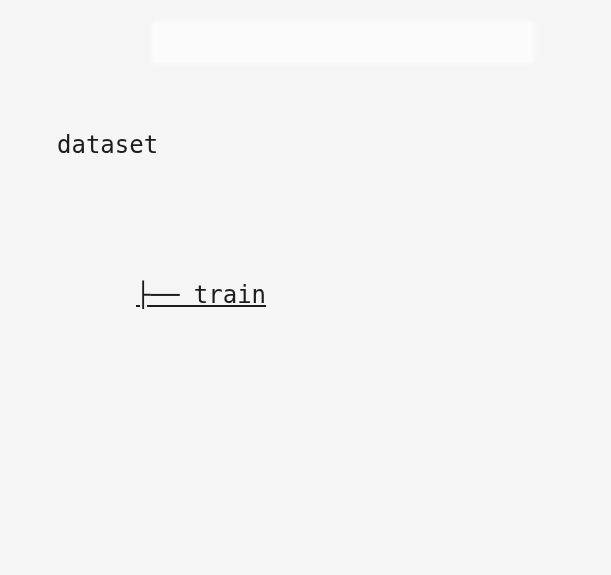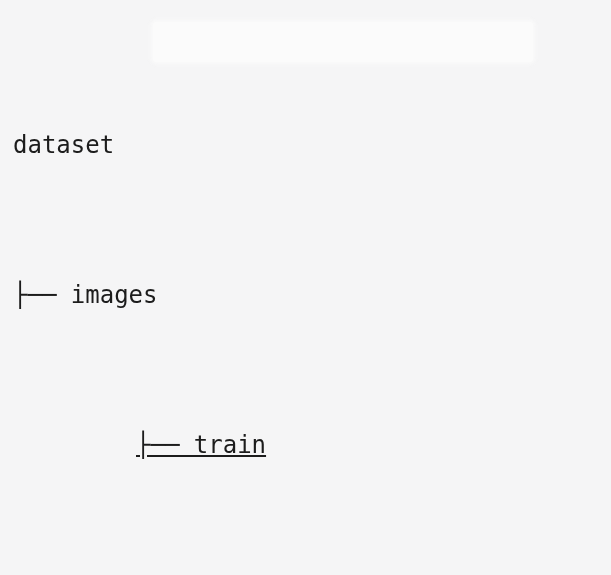--- a/index.html
+++ b/index.html
@@ -22,21 +22,21 @@
     color: #1c1c1c;
     font-size: 24px;
     line-height: 50px;
     white-space: pre;
     z-index: 2;
   }
   .tree-line {
     height: 50px;
   }
   
-  .ind-0 { padding-left: 0; }
+  .ind-0 { padding-left: 0; margin-left: 44px; }
   .ind-1 { padding-left: 0; }
   .ind-2 { padding-left: 123px; text-decoration: underline; }
   .ind-3 { padding-left: 245px; }
   
   .erased-highlight {
     position: absolute;
     left: 153px;
     top: 22px;
     width: 380px;
     height: 40px;
@@ -46,21 +46,20 @@
     z-index: 1;
   }
 </style>
 </head>
 <body>
 
 <div class="erased-highlight"></div>
 
 <div class="tree">
   <div class="tree-line ind-0"><span>dataset</span></div>
-  <div class="tree-line ind-1"><span>├── images</span></div>
   <div class="tree-line ind-2"><span>├── train</span></div>
   <div class="tree-line ind-3"></div>
   
   
   
   
   
   
   
 </div>

